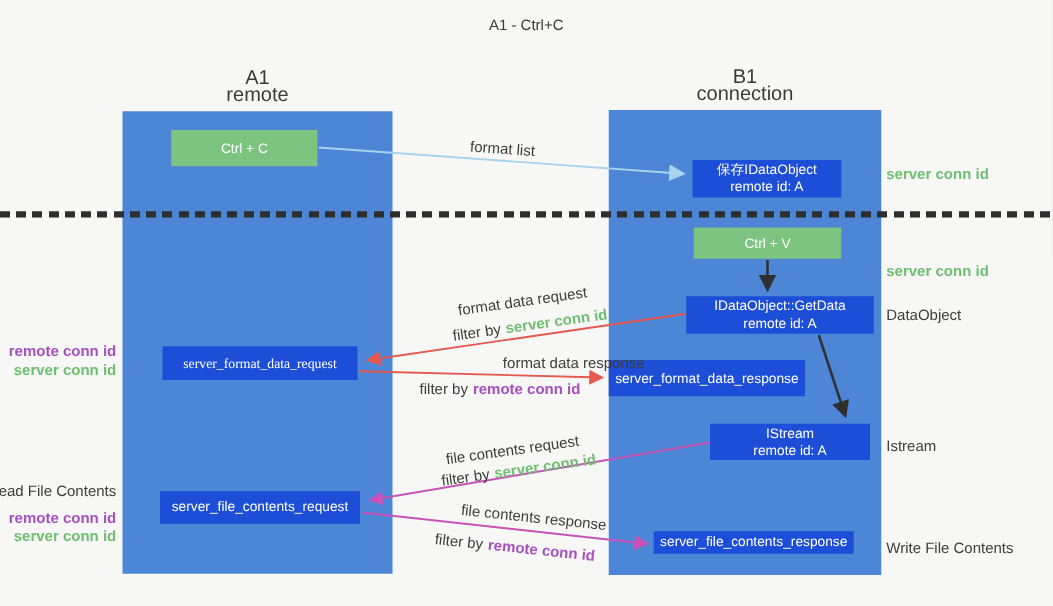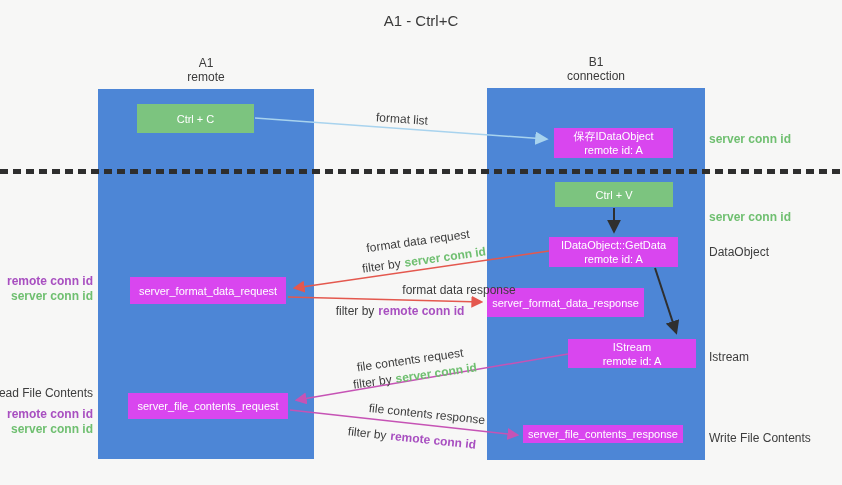--- a/index.html
+++ b/index.html
@@ -3,38 +3,38 @@
 <meta charset="utf-8">
 <style>
   html,body{margin:0;padding:0;background:#e9e9e9;}
   .canvas{
     position:relative;width:842px;height:485px;overflow:hidden;
     background:#f7f7f6;
     font-family:"Liberation Sans","DejaVu Sans",sans-serif;
     color:#3d3d3d;
   }
   .title{position:absolute;left:0;right:0;top:11px;text-align:center;
-    font-size:15px;line-height:19px;color:#3a3a3a;}
-  .col-header{position:absolute;text-align:center;font-size:12px;line-height:14px;color:#3a3a3a;}
+    font-size:12px;line-height:19px;color:#3a3a3a;}
+  .col-header{position:absolute;text-align:center;font-size:16px;line-height:14px;color:#3a3a3a;}
   .col-header.a{left:98px;width:216px;top:56px;}
   .col-header.b{left:487px;width:218px;top:55px;}
   .column{position:absolute;background:#4d86d6;}
   .column.a{left:98px;top:89px;width:216px;height:370px;}
   .column.b{left:487px;top:88px;width:218px;height:372px;}
   .dotted{position:absolute;left:0;right:0;top:169px;height:5px;z-index:4;
     background:repeating-linear-gradient(90deg,#2e2e2e 0 8px,transparent 8px 13px);}
   .box{position:absolute;display:flex;flex-direction:column;align-items:center;justify-content:center;
     color:#fff;font-size:11px;line-height:14px;text-align:left;z-index:3;white-space:nowrap;}
   .box.green{background:#7cc47f;}
-  .box.orange{background:#d946ef;}
+  .box.orange{background:#1d4ed8;}
   .b-ctrl-c{left:137px;top:104px;width:117px;height:29px;}
   .b-save{left:554px;top:128px;width:119px;height:30px;}
   .b-ctrl-v{left:555px;top:182px;width:118px;height:25px;}
-  .b-getdata{left:549px;top:237px;width:129px;height:30px;}
-  .b-fmt-req{left:130px;top:277px;width:156px;height:27px;}
+  .b-getdata{left:549px;top:237px;width:150px;height:30px;}
+  .b-fmt-req{left:130px;top:277px;width:156px;height:27px;font-family:Liberation Serif, serif;}
   .b-fmt-resp{left:487px;top:288px;width:157px;height:29px;}
   .b-istream{left:568px;top:339px;width:128px;height:29px;}
   .b-file-req{left:128px;top:393px;width:160px;height:26px;}
   .b-file-resp{left:523px;top:425px;width:160px;height:18px;}
   .side{position:absolute;font-size:12px;white-space:nowrap;z-index:3;}
   .side.right{left:709px;}
   .side.leftcol{right:749px;text-align:right;line-height:15px;}
   .green-t{color:#6fbf70;font-weight:bold;}
   .purple-t{color:#a84fc0;font-weight:bold;}
   .plain-t{color:#3d3d3d;font-weight:normal;}

